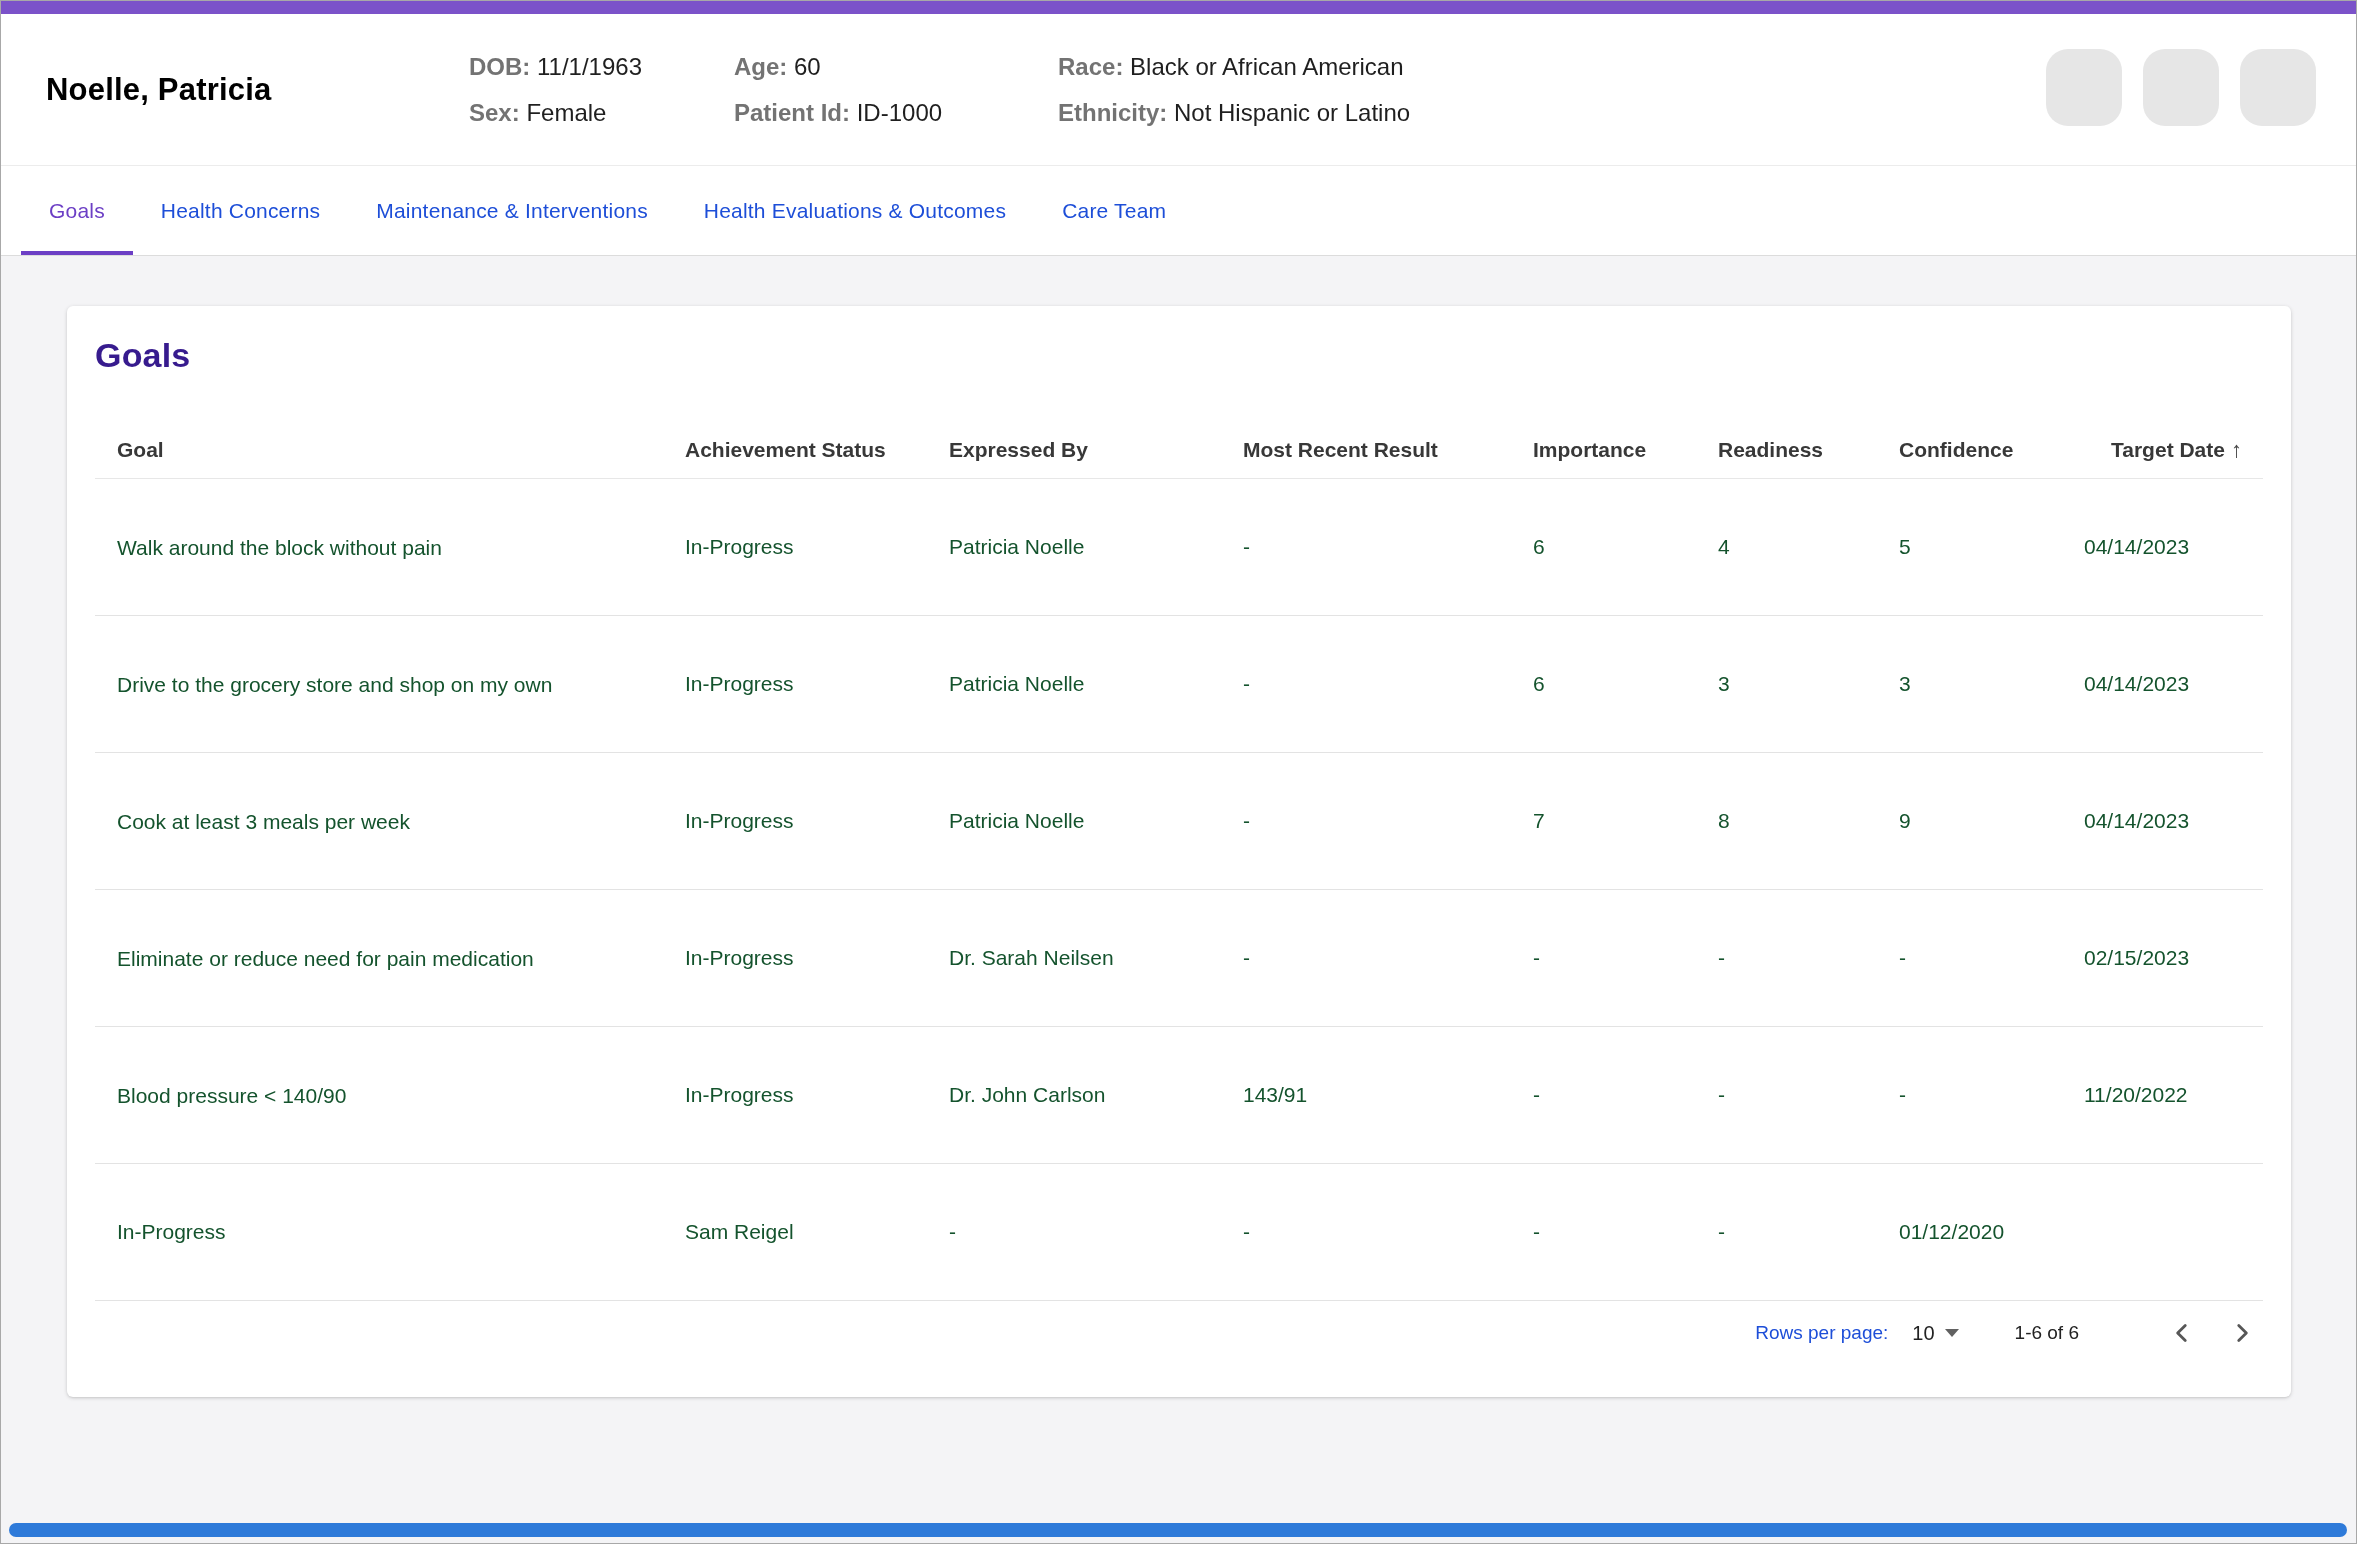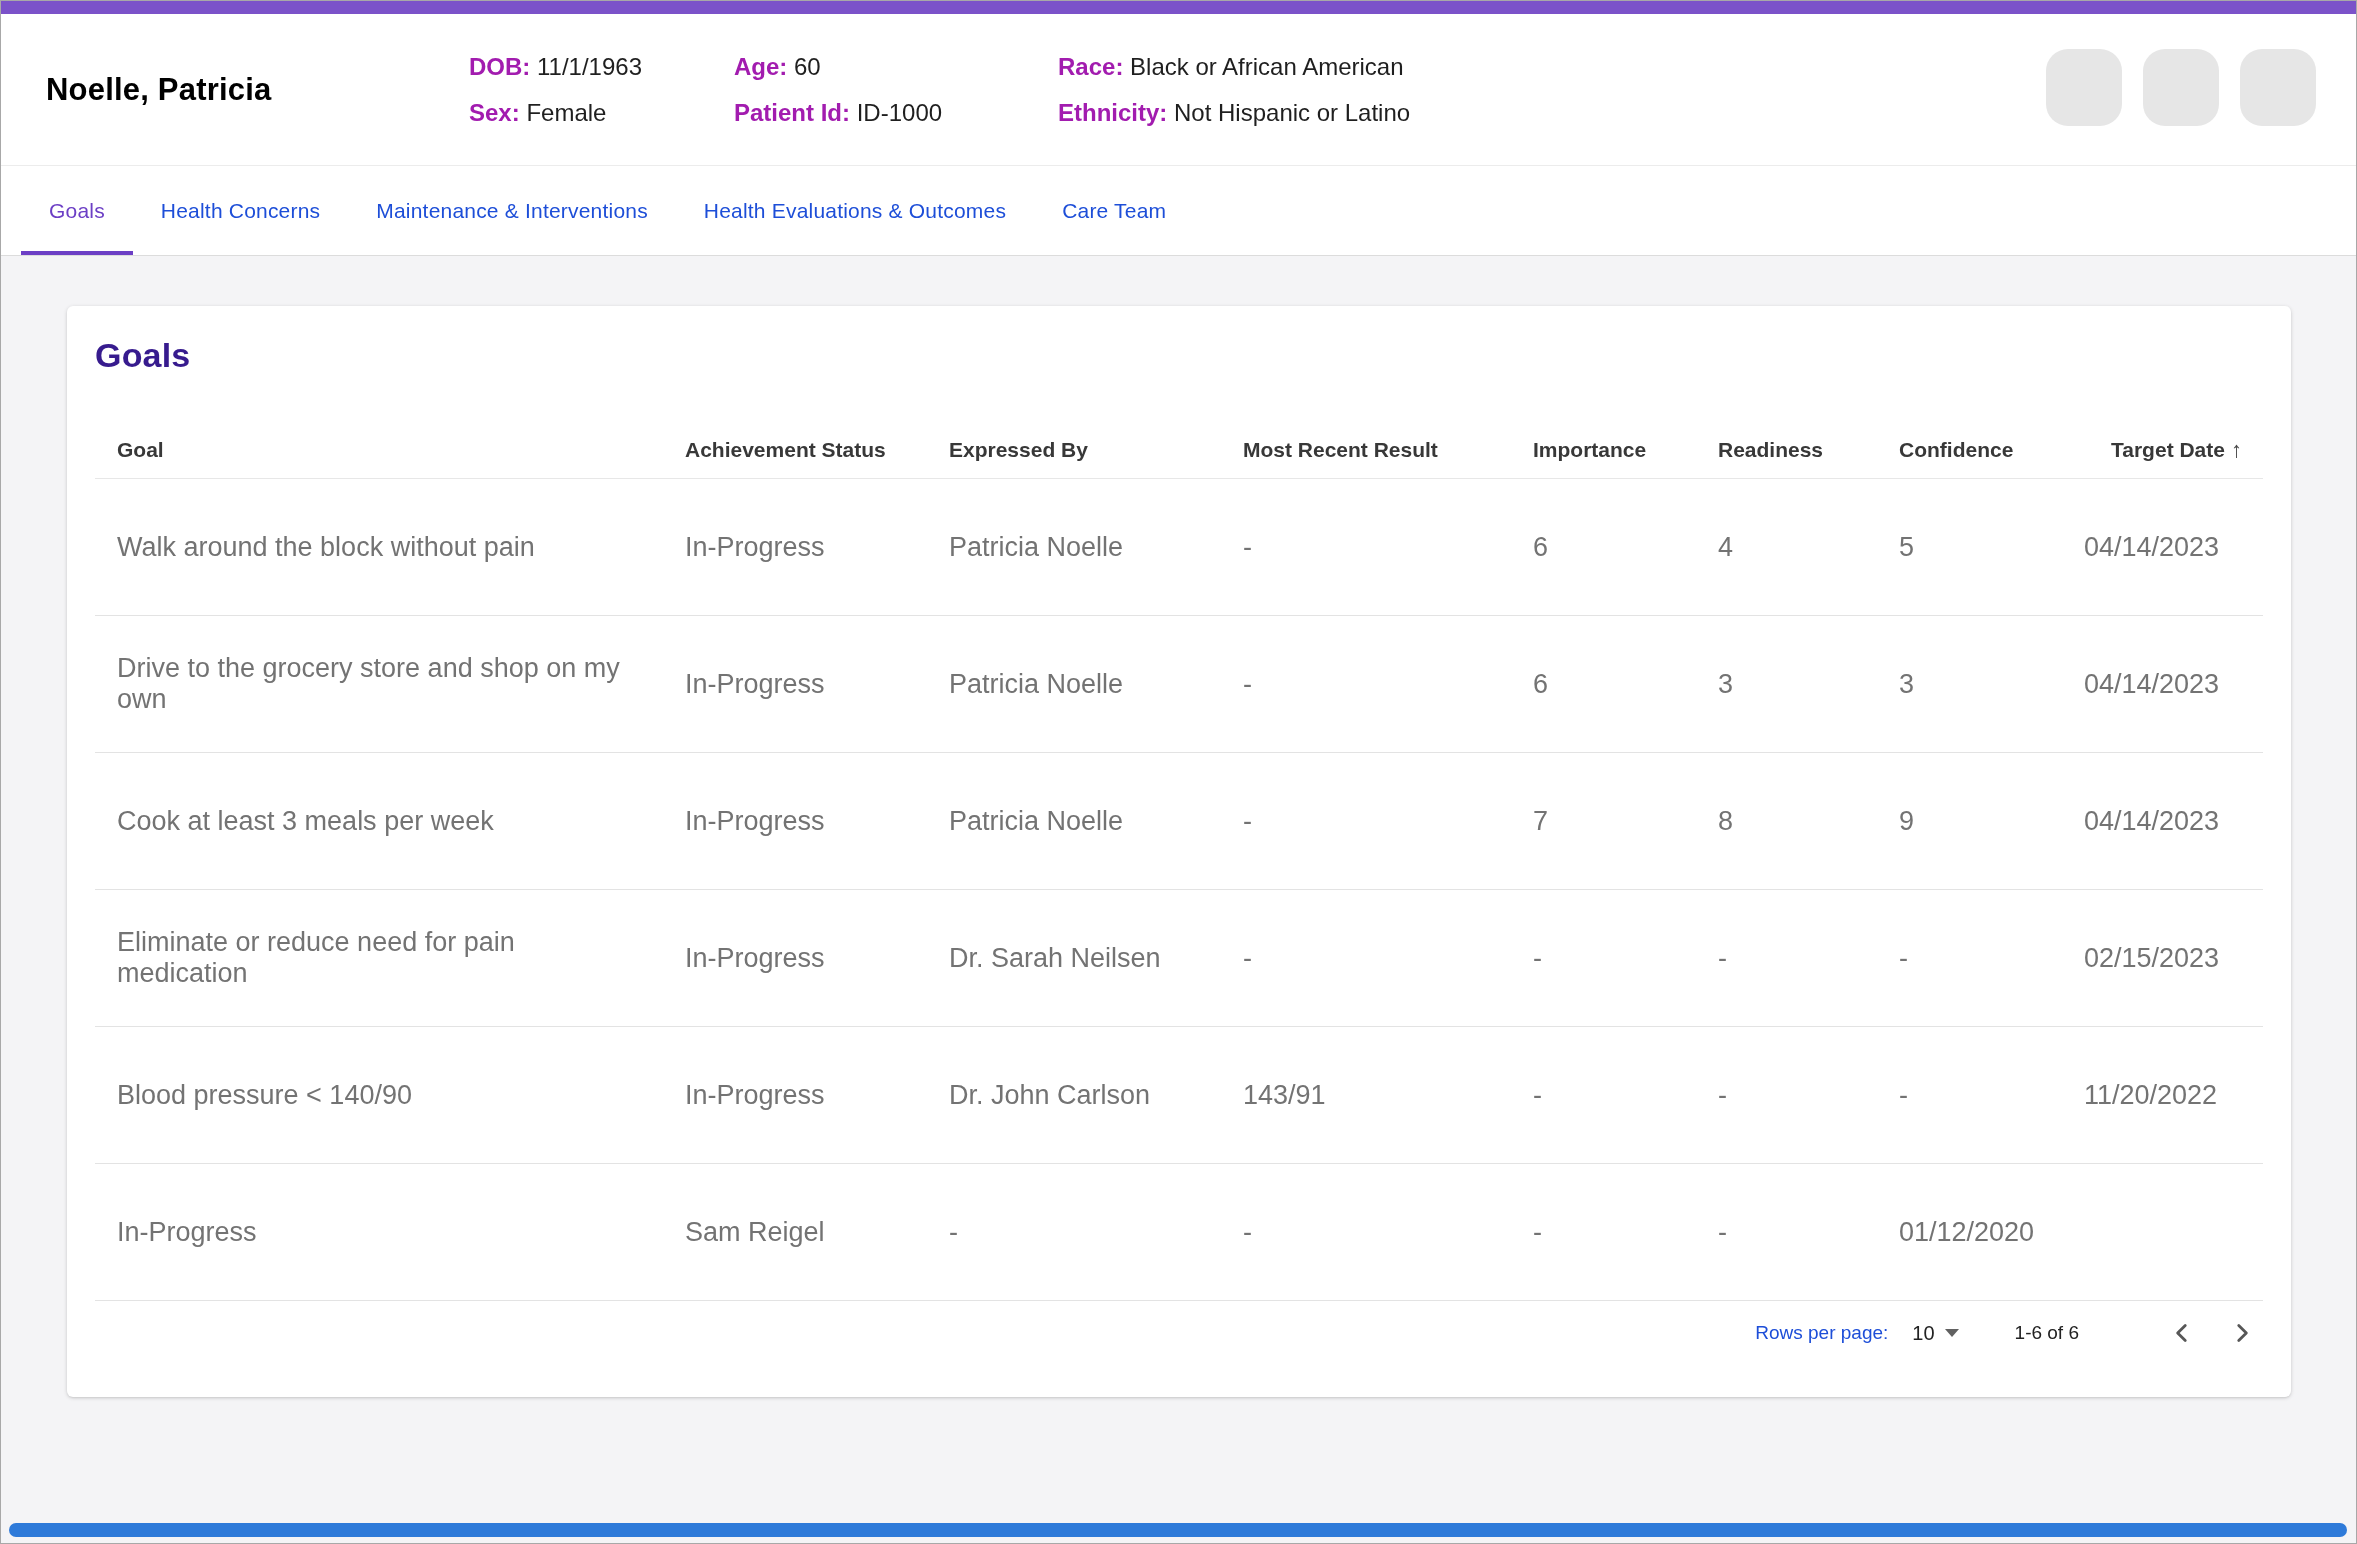--- a/index.html
+++ b/index.html
@@ -21,21 +21,21 @@
     padding:0 40px 0 45px;
     border-bottom:1px solid #ececec;
     position:relative;
   }
   .patient-name { font-size:31px; font-weight:700; letter-spacing:.2px; width:423px; color:#000000; }
   .demographics { display:flex; font-size:24px; line-height:46px; }
   .demo-col { display:flex; flex-direction:column; }
   .demo-col.c1 { width:265px; }
   .demo-col.c2 { width:324px; }
   .demo-col.c3 { width:560px; }
-  .demo-item b { font-weight:700; color:#a21caf; }
+  .demo-item b { font-weight:700; color:#737373; }
   .header-actions { position:absolute; right:40px; top:35px; display:flex; gap:21px; }
   .icon-btn { width:76px; height:77px; border-radius:22px; background:#e6e6e6; border:none; cursor:pointer; }
   
   .tabbar {
     background:#fff; height:90px;
     display:flex; align-items:stretch;
     padding-left:20px;
     border-bottom:1px solid #dcdcdc;
   }
   .tab {
@@ -64,21 +64,21 @@
   }
   .trow > div { padding-left:0; }
   .trow > div:first-child { padding-left:22px; }
   .thead {
     height:58px; font-size:21px; font-weight:700; color:#383838;
     border-bottom:1px solid #e7e7e7;
   }
   .th-sort { display:flex; align-items:center; gap:6px; cursor:pointer;margin-left:27px; }
   .sort-arrow { font-size:22px; color:#4a4a4a; line-height:1; }
   .tbody .trow {
-    height:137px; font-size:27px; color:#737373;
+    height:137px; font-size:21px; color:#14532d;
     border-bottom:1px solid #e3e3e3;
   }
   .goal-cell { padding-right:40px; line-height:31px; }
   
   .pagination {
     height:64px; display:flex; align-items:center; justify-content:flex-end;
     font-size:19px; color:#222; padding-right:8px;
   }
   .rpp-label { color:#1d4ed8; margin-right:18px; }
   .rpp-select { display:flex; align-items:center; gap:10px; cursor:pointer; background:none; border:none; font-size:20px; font-family:inherit; color:#222;text-align:right; }

